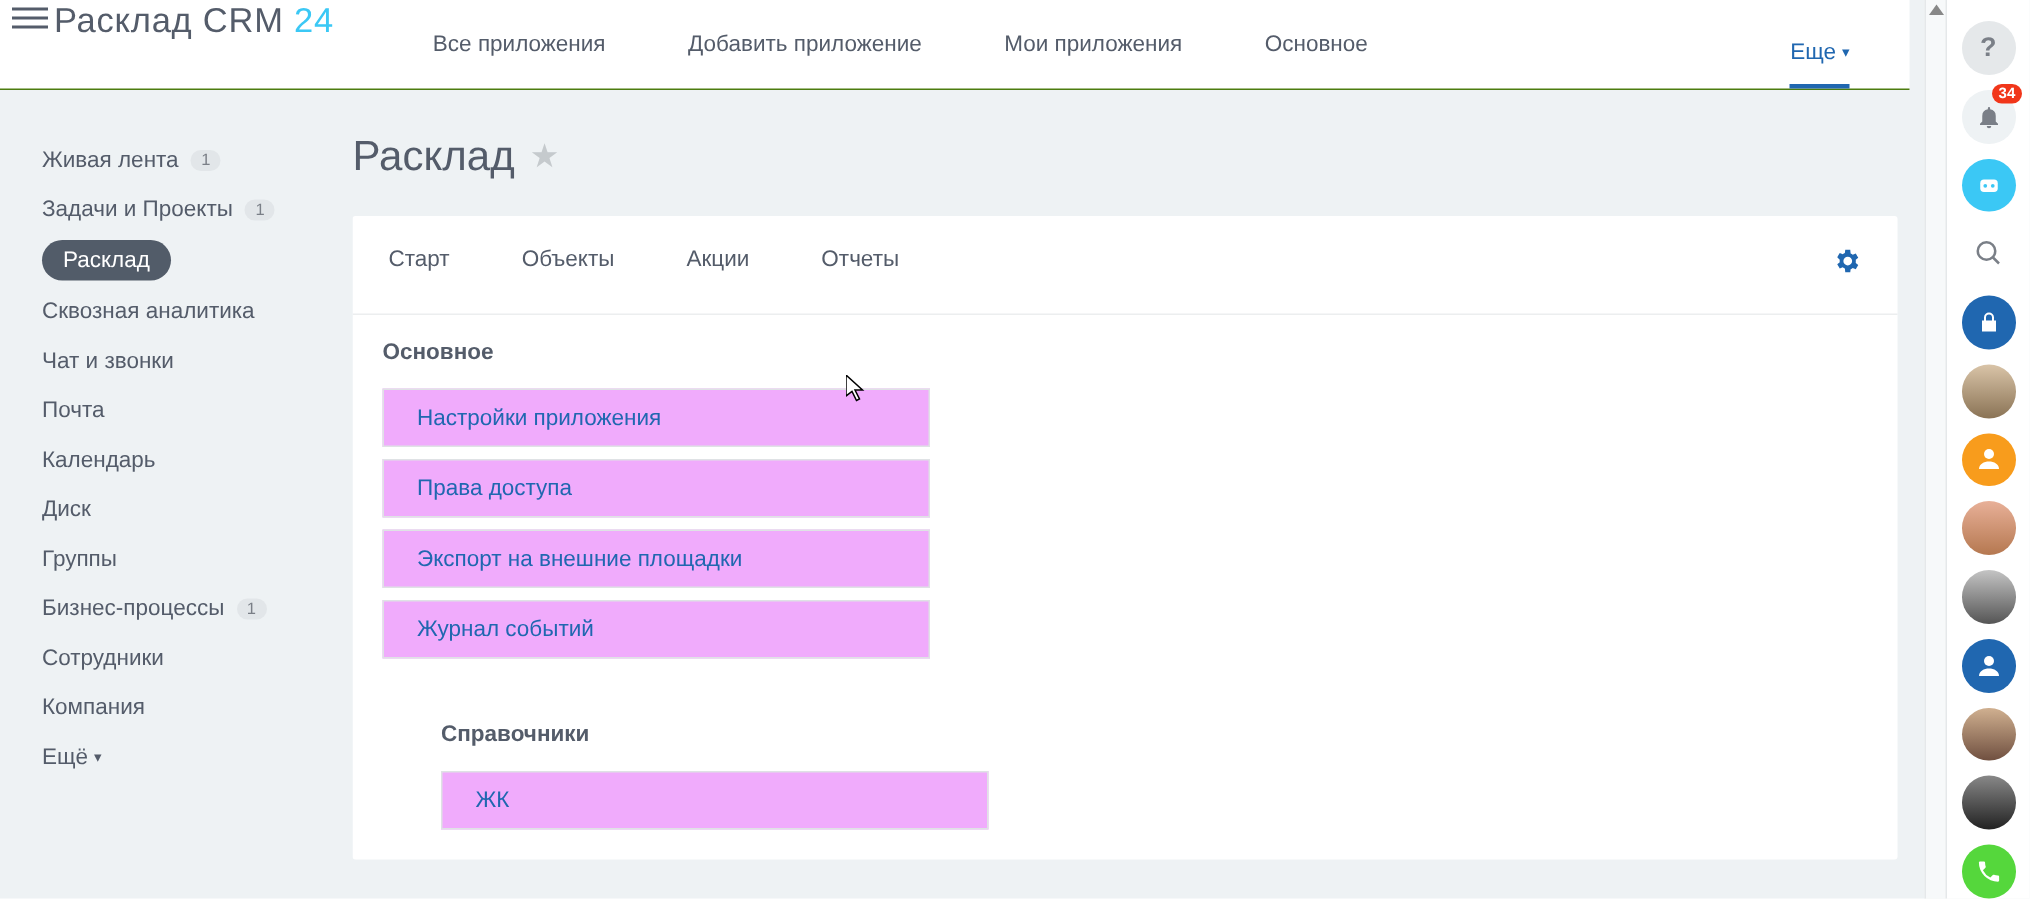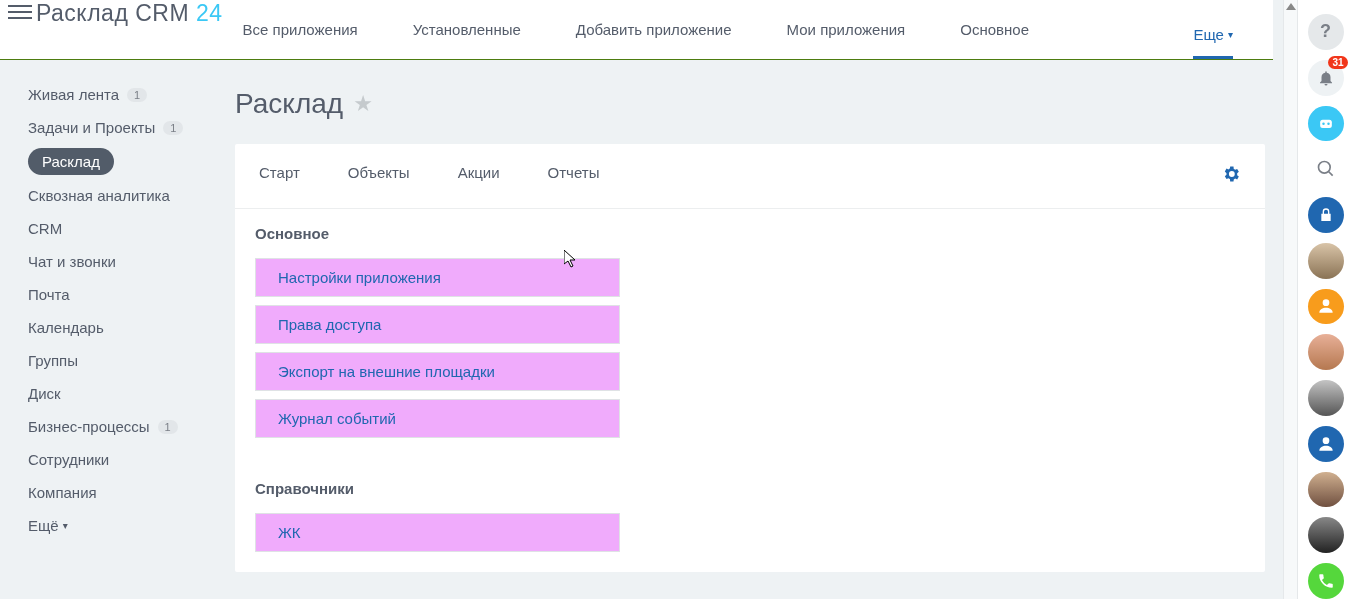--- a/index.html
+++ b/index.html
@@ -3,25 +3,25 @@
 <meta charset="utf-8">
 <style>
 * { margin: 0; padding: 0; box-sizing: border-box; }
 body { font-family: -apple-system, BlinkMacSystemFont, "Segoe UI", Helvetica, Arial, sans-serif; background: #eef2f4; width: 1353px; height: 599px; overflow: hidden; position: relative; }
 
 .topbar { position: absolute; left: 0; top: 0; right: 80px; height: 60px; background: #fff; display: flex; align-items: flex-start; border-bottom: 1px solid #4d7c0f; }
 .hamburger { width: 24px; height: 24px; margin-left: 8px; display: flex; flex-direction: column; justify-content: center; gap: 4px; cursor: pointer; }
 .hamburger span { height: 2px; background: #545c6a; }
 .brand { font-size: 23px; font-weight: 300; color: #545c6a; margin-left: 4px; letter-spacing: 0.5px; }
 .brand .num { color: #3bc8f5; font-weight: 400; }
-.topnav { display: flex; align-items: center; margin-left: 20px; gap: 55px; height: 100%; }
+.topnav { display: flex; align-items: center; margin-left: 66px; gap: 55px; height: 100%; }
 .topnav-item { font-size: 15px; color: #545c6a; cursor: pointer; height: 100%; display: flex; align-items: center; }
 .topnav-more { margin-left: auto; margin-right: 40px; color: #2067b0; font-size: 15px; cursor: pointer; display: flex; align-items: center; gap: 4px; height: 100%; border-bottom: 3px solid #2067b0; padding-top: 13px; }
 
-.sidebar { position: absolute; left: 0; top: 60px; width: 235px; bottom: 0; padding: 18px 0 0 0; }
+.sidebar { position: absolute; left: 0; top: 60px; width: 235px; bottom: 0; padding: 30px 0 0 0; }
 .sb-item { display: flex; align-items: center; padding: 8px 16px 8px 28px; font-size: 15px; color: #545c6a; cursor: pointer; gap: 8px; }
 .sb-item.active { background: #525c69; color: #fff; border-radius: 14px; margin: 0 14px; padding: 5px 14px; display: inline-flex; }
 .sb-item.active-wrap { padding: 4px 0 4px 14px; }
 .sb-badge { background: #e2e6e9; color: #7a7f87; font-size: 11px; padding: 1px 7px; border-radius: 10px; }
 .sb-more { display: flex; gap: 4px; }
 
 .main { position: absolute; left: 235px; top: 60px; right: 70px; bottom: 0; overflow-y: auto; }
 .page-title-row { display: flex; align-items: center; padding: 28px 0 24px 0; gap: 10px; }
 .page-title { font-size: 28px; font-weight: 300; color: #545c6a; }
 .star { color: #c5cacd; font-size: 22px; cursor: pointer; }
@@ -68,21 +68,20 @@
       <span></span>
       <span></span>
       <span></span>
     </div>
   <div class="brand">
     <span>Расклад CRM</span>
     <span class="num">24</span>
   </div>
   <div class="topnav">
     <div class="topnav-item">Все приложения</div>
-    <div class="topnav-item">Установленные</div>
     <div class="topnav-item">Добавить приложение</div>
     <div class="topnav-item">Мои приложения</div>
     <div class="topnav-item">Основное</div>
   </div>
   <div class="topnav-more">
     <span>Еще</span>
     <span style="font-size:10px;">▾</span>
   </div>
 </div>
 
@@ -97,36 +96,33 @@
   </div>
   <div class="sb-item active-wrap">
     <div class="sb-item active">
       <span>Расклад</span>
     </div>
   </div>
   <div class="sb-item">
       <span>Сквозная аналитика</span>
     </div>
   <div class="sb-item">
-      <span>CRM</span>
-    </div>
-  <div class="sb-item">
       <span>Чат и звонки</span>
     </div>
   <div class="sb-item">
       <span>Почта</span>
     </div>
   <div class="sb-item">
       <span>Календарь</span>
     </div>
   <div class="sb-item">
+      <span>Диск</span>
+    </div>
+  <div class="sb-item">
       <span>Группы</span>
-    </div>
-  <div class="sb-item">
-      <span>Диск</span>
     </div>
   <div class="sb-item">
     <span>Бизнес-процессы</span>
     <span class="sb-badge">1</span>
   </div>
   <div class="sb-item">
       <span>Сотрудники</span>
     </div>
   <div class="sb-item">
       <span>Компания</span>
@@ -156,40 +152,40 @@
     </div>
     <div class="section">
       <div class="section-title">Основное</div>
       <div class="link-list">
         <div class="link-item">Настройки приложения</div>
         <div class="link-item">Права доступа</div>
         <div class="link-item">Экспорт на внешние площадки</div>
         <div class="link-item">Журнал событий</div>
       </div>
     </div>
-    <div class="section" style="border-top:none;padding-top:12px;">
+    <div class="section" style="border-top:none;padding-top:12px;margin-left:39px;">
       <div class="section-title">Справочники</div>
       <div class="link-list">
         <div class="link-item">ЖК</div>
       </div>
     </div>
   </div>
 </div>
 
 <div class="scroll-edge">
   <div class="scroll-arrow"></div>
 </div>
 
 <div class="rightbar">
   <div class="rb-icon rb-help">?</div>
   <div class="rb-icon rb-bell">
     <svg width="18" height="18" viewBox="0 0 24 24">
         <path d="M12 22a2 2 0 0 0 2-2h-4a2 2 0 0 0 2 2zm6-6V11a6 6 0 0 0-5-5.9V4a1 1 0 1 0-2 0v1.1A6 6 0 0 0 6 11v5l-2 2v1h16v-1z"></path>
       </svg>
-    <span class="rb-badge">31</span>
+    <span class="rb-badge">34</span>
   </div>
   <div class="rb-icon rb-blue">
     <svg width="20" height="20" viewBox="0 0 24 24" fill="#fff">
         <rect x="5" y="8" width="14" height="10" rx="3"></rect>
         <circle cx="9" cy="13" r="1.5" fill="#3bc8f5"></circle>
         <circle cx="15" cy="13" r="1.5" fill="#3bc8f5"></circle>
       </svg>
   </div>
   <div class="rb-icon rb-search">
     <svg width="20" height="20" viewBox="0 0 24 24" fill="none" stroke-width="2">

